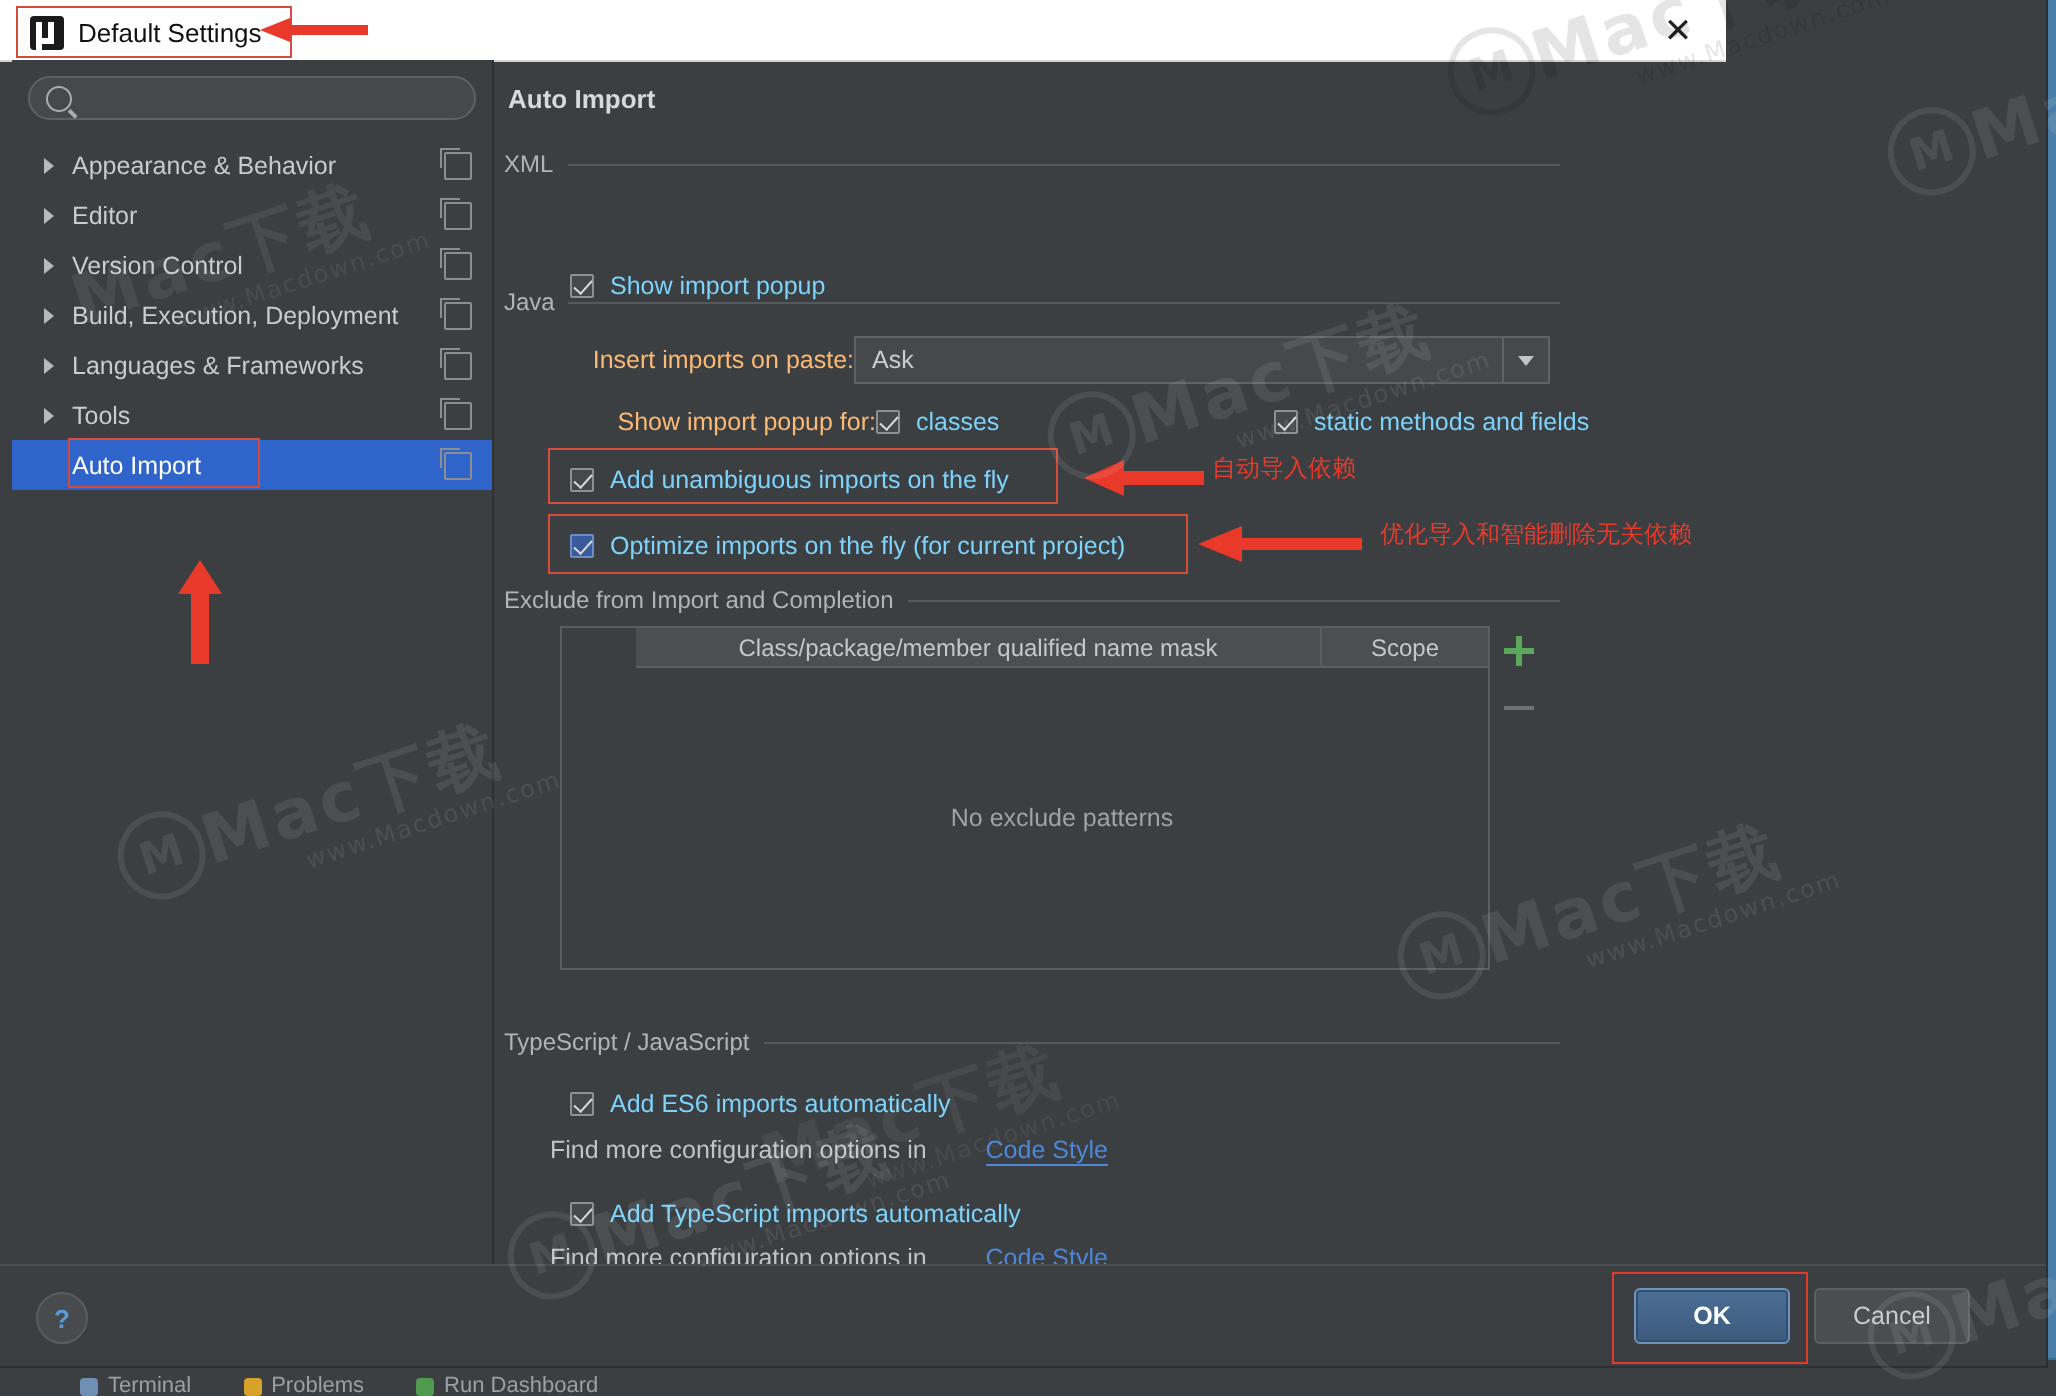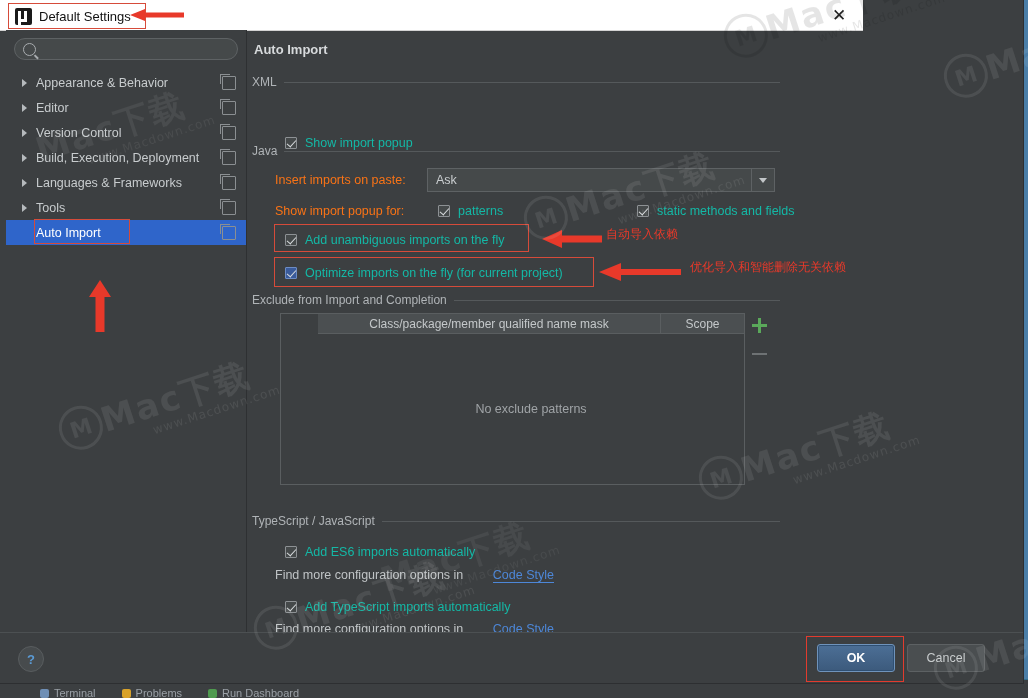--- a/index.html
+++ b/index.html
@@ -123,24 +123,24 @@
   .cbox{
     width:12px;height:12px;box-sizing:border-box;
     border:1px solid #8d9194;background:#45494a;border-radius:1px;
     position:relative;flex:0 0 auto;
   }
   .cbox.on:after{
     content:"";position:absolute;left:2.5px;top:0px;width:4px;height:8px;
     border:solid #d8dbdd;border-width:0 1.7px 1.7px 0;transform:rotate(42deg);
   }
   .cbox.blue{background:#3a5b9b;border-color:#6d8cc4;}
-  .ctext{font-size:12.5px;color:#14b8a6;white-space:nowrap;}
+  .ctext{font-size:12.5px;color:#7dd3fc;white-space:nowrap;}
 
   .field-row{display:flex;align-items:center;height:24px;gap:0;}
-  .field-label{font-size:12.5px;color:#f97316;width:152px;white-space:nowrap;}
+  .field-label{font-size:12.5px;color:#fdba74;width:152px;white-space:nowrap;text-align:right;}
   .combo{
     width:348px;height:24px;box-sizing:border-box;
     background:#45494a;border:1px solid #5e6264;
     display:flex;align-items:center;position:relative;
   }
   .combo .val{padding-left:8px;font-size:12.5px;color:#c9cdcf;}
   .combo .arrowbtn{
     position:absolute;right:0;top:0;width:22px;height:22px;
     background:#45494a;border-left:1px solid #5e6264;
     display:flex;align-items:center;justify-content:center;
@@ -356,21 +356,21 @@
           <span class="arrowbtn">
               <span class="caret"></span>
             </span>
         </div>
       </div>
 
       <div style="position:absolute;left:28px;top:171px;display:flex;align-items:center;">
         <span class="field-label" style="width:163px;">Show import popup for:</span>
         <span class="check">
           <span class="cbox on"></span>
-          <span class="ctext">patterns</span>
+          <span class="ctext">classes</span>
         </span>
       </div>
       <div class="check" style="position:absolute;left:390px;top:171px;">
         <span class="cbox on"></span>
         <span class="ctext">static methods and fields</span>
       </div>
 
       <div class="check" style="position:absolute;left:38px;top:200px;">
         <span class="cbox on"></span>
         <span class="ctext">Add unambiguous imports on the fly</span>

